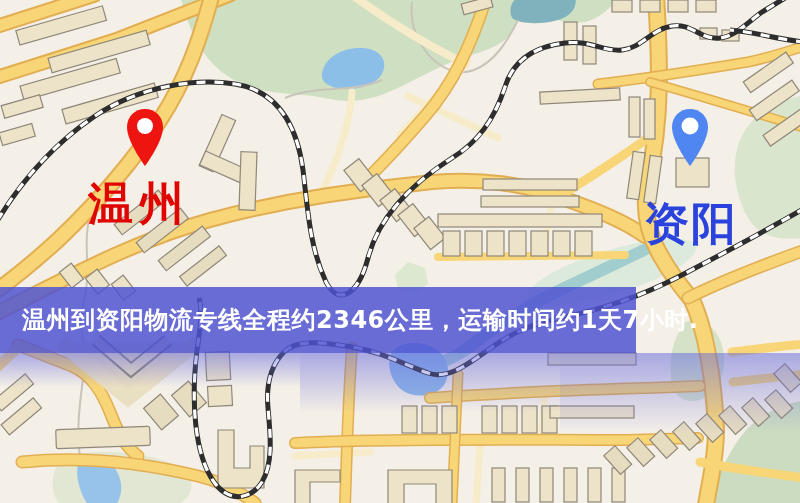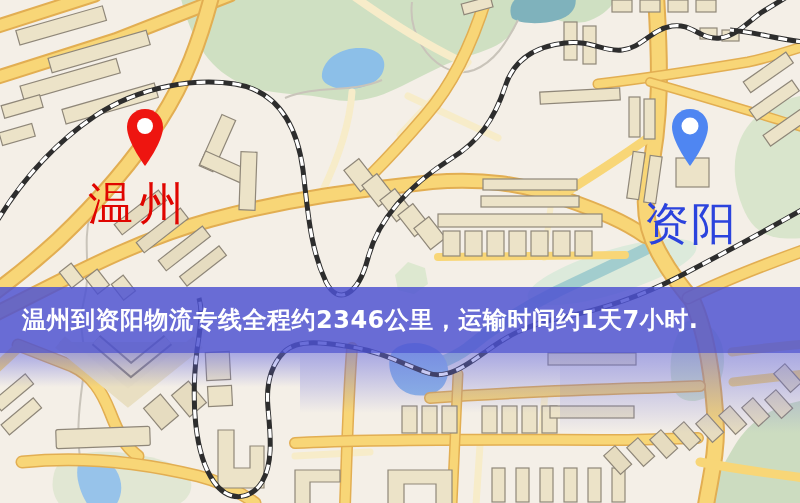--- a/index.html
+++ b/index.html
@@ -12,26 +12,26 @@
   .rp{fill:none;stroke:#f7ecc9;stroke-linecap:round;stroke-linejoin:round;}
   
   .rwA{fill:none;stroke:#2d2d2d;stroke-width:5;}
   .rwB{fill:none;stroke:#ffffff;stroke-width:3.2;stroke-dasharray:9 9;}
   
   .bld{fill:#ece3c8;stroke:#8f8779;stroke-width:1.2;}
   .bld2{fill:#e6dcc0;stroke:#8f8779;stroke-width:1.2;}
   .stream{fill:none;stroke:#c9c4ba;stroke-width:2;}
   
   .fade{position:absolute;top:353px;background:linear-gradient(180deg,rgba(100,104,222,.52),rgba(100,104,222,0));}
-  .banner{position:absolute;left:0;top:287px;width:800px;height:66px;
+  .banner{position:absolute;left:0;top:287px;width:636px;height:66px;
           background:rgba(77,82,210,.84);display:flex;align-items:center;}
   .banner span{color:#fff;font-size:24px;font-weight:600;letter-spacing:.5px;padding-left:22px;white-space:nowrap;}
   
   .pin{position:absolute;width:46px;height:62px;}
-  .city-label{position:absolute;font-size:45px;font-weight:normal;line-height:1;white-space:nowrap;}
+  .city-label{position:absolute;font-size:45px;font-weight:bold;line-height:1;white-space:nowrap;}
   .label-origin{left:88px;top:181px;color:#e00500;letter-spacing:6px;}
   .label-dest{left:644px;top:172px;color:#2b43dd;letter-spacing:2px;margin-top:29px;}
 </style>
 </head>
 <body>
 
 <div class="stage">
 
 <svg class="map" width="800" height="503" viewBox="0 0 800 503">
   <defs>

